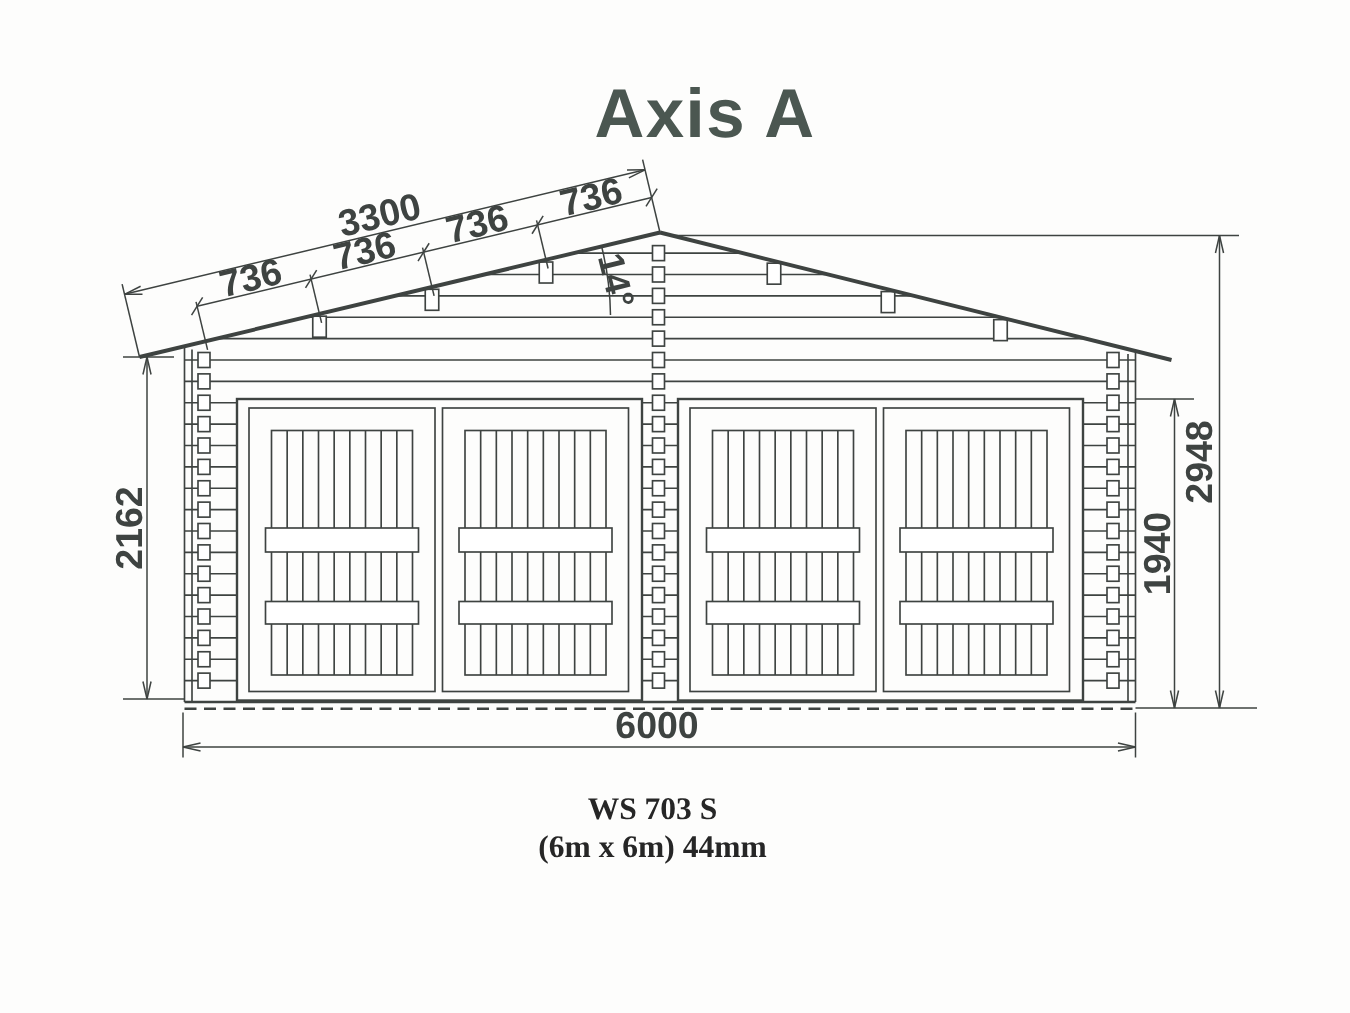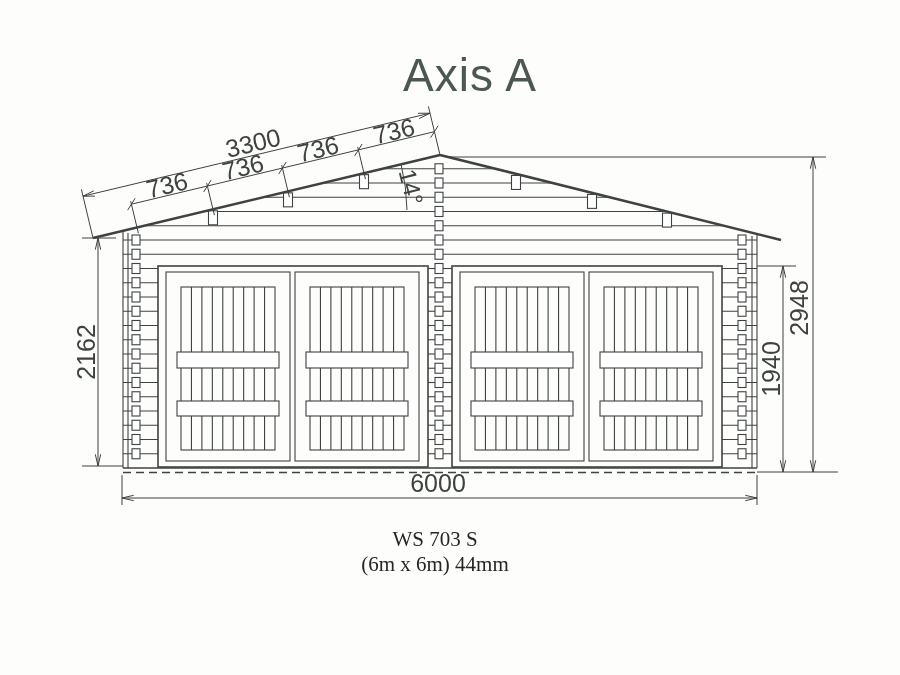--- a/index.html
+++ b/index.html
@@ -1,20 +1,20 @@
 <!DOCTYPE html>
 <html style="--line: #3e4341; --title: #4b5751; --text: #262626; --bg: #fdfdfc;"><head>
 <meta charset="utf-8">
 <style>
   :root{
     --line:#3e4341; --title:#4b5751; --text:#262626; --bg:#fdfdfc;
   }
   html,body{margin:0;padding:0;background:var(--bg);}
   .page{position:relative;width:846px;height:675px;background:var(--bg);overflow:hidden;
-        font-family:"Liberation Sans",sans-serif;}
+        font-family:"Liberation Sans",sans-serif;font-weight:bold;}
   svg{display:block}
   svg line, svg path, svg rect, svg polyline{stroke:var(--line);fill:none;}
   .thick{stroke-width:2.6;}
   .med{stroke-width:1.6;}
   .thin{stroke-width:1.1;}
   .dim{stroke-width:1;}
   .dimtxt{font-family:"Liberation Sans",sans-serif;font-size:25px;fill:var(--line);
           text-anchor:middle;}
   .angtxt{font-size:24px;}
   .title{font-family:"Liberation Sans",sans-serif;font-size:46px;fill:var(--title);

